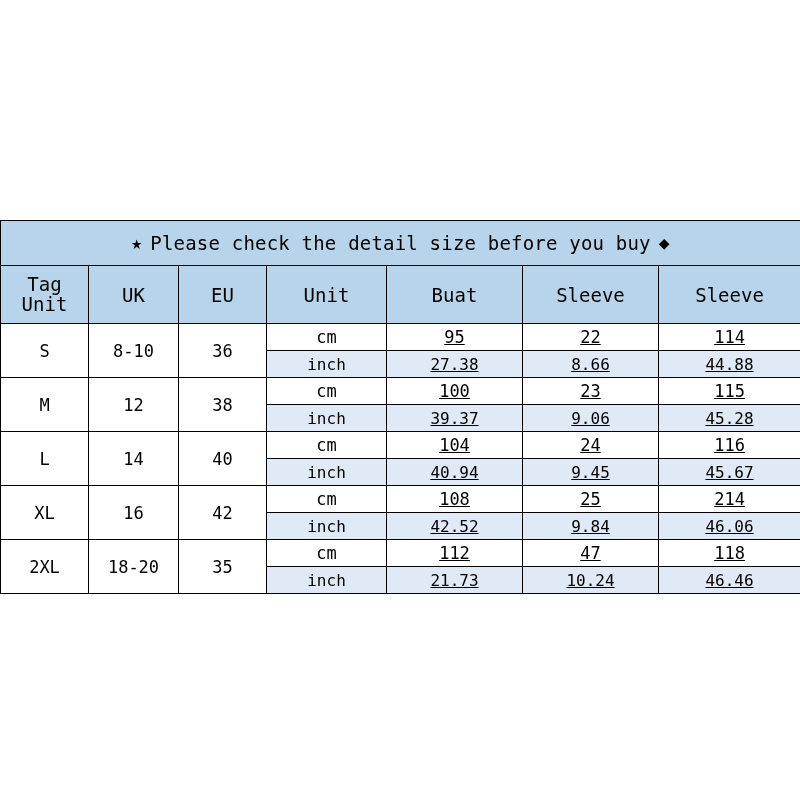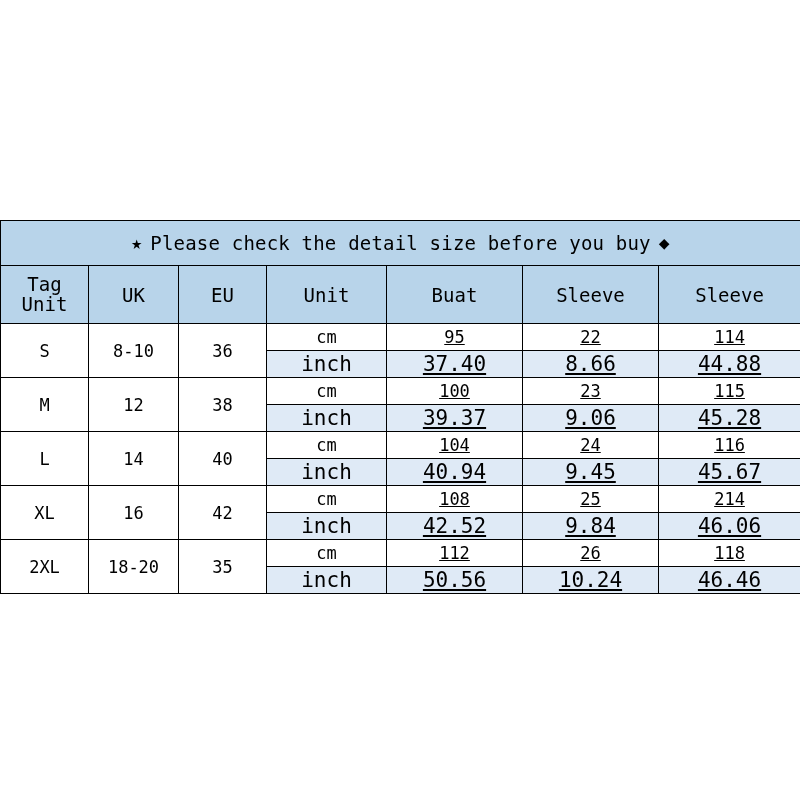--- a/index.html
+++ b/index.html
@@ -78,21 +78,21 @@
     font-size: 23px;
     background: #ffffff;
   }
   .row-cm td {
     background: #ffffff;
     font-size: 17px;
     height: 26px;
   }
   .row-inch td {
     background: #dfeaf6;
-    font-size: 21px;
+    font-size: 16px;
     height: 26px;
   }
   .unit-cell {
     font-size: 18px;
   }
   .val-cell {
     font-size: 17px;
     text-decoration: underline;
   }
 
@@ -152,21 +152,21 @@
         <td class="cell-size" rowspan="2">S</td>
         <td class="cell-uk" rowspan="2">8-10</td>
         <td class="cell-eu" rowspan="2">36</td>
         <td class="unit-cell">cm</td>
         <td class="val-cell">95</td>
         <td class="val-cell">22</td>
         <td class="val-cell">114</td>
       </tr>
       <tr class="row-inch">
         <td class="unit-cell">inch</td>
-        <td class="val-cell">37.40</td>
+        <td class="val-cell">27.38</td>
         <td class="val-cell">8.66</td>
         <td class="val-cell">44.88</td>
       </tr>
 
       <tr class="row-cm">
         <td class="cell-size" rowspan="2">M</td>
         <td class="cell-uk" rowspan="2">12</td>
         <td class="cell-eu" rowspan="2">38</td>
         <td class="unit-cell">cm</td>
         <td class="val-cell">100</td>
@@ -211,25 +211,25 @@
         <td class="val-cell">9.84</td>
         <td class="val-cell">46.06</td>
       </tr>
 
       <tr class="row-cm">
         <td class="cell-size" rowspan="2">2XL</td>
         <td class="cell-uk" rowspan="2">18-20</td>
         <td class="cell-eu" rowspan="2">35</td>
         <td class="unit-cell">cm</td>
         <td class="val-cell">112</td>
-        <td class="val-cell">26</td>
+        <td class="val-cell">47</td>
         <td class="val-cell">118</td>
       </tr>
       <tr class="row-inch">
         <td class="unit-cell">inch</td>
-        <td class="val-cell">50.56</td>
+        <td class="val-cell">21.73</td>
         <td class="val-cell">10.24</td>
         <td class="val-cell">46.46</td>
       </tr>
     </tbody>
   </table>
 
 </div>
 
 </body></html>

